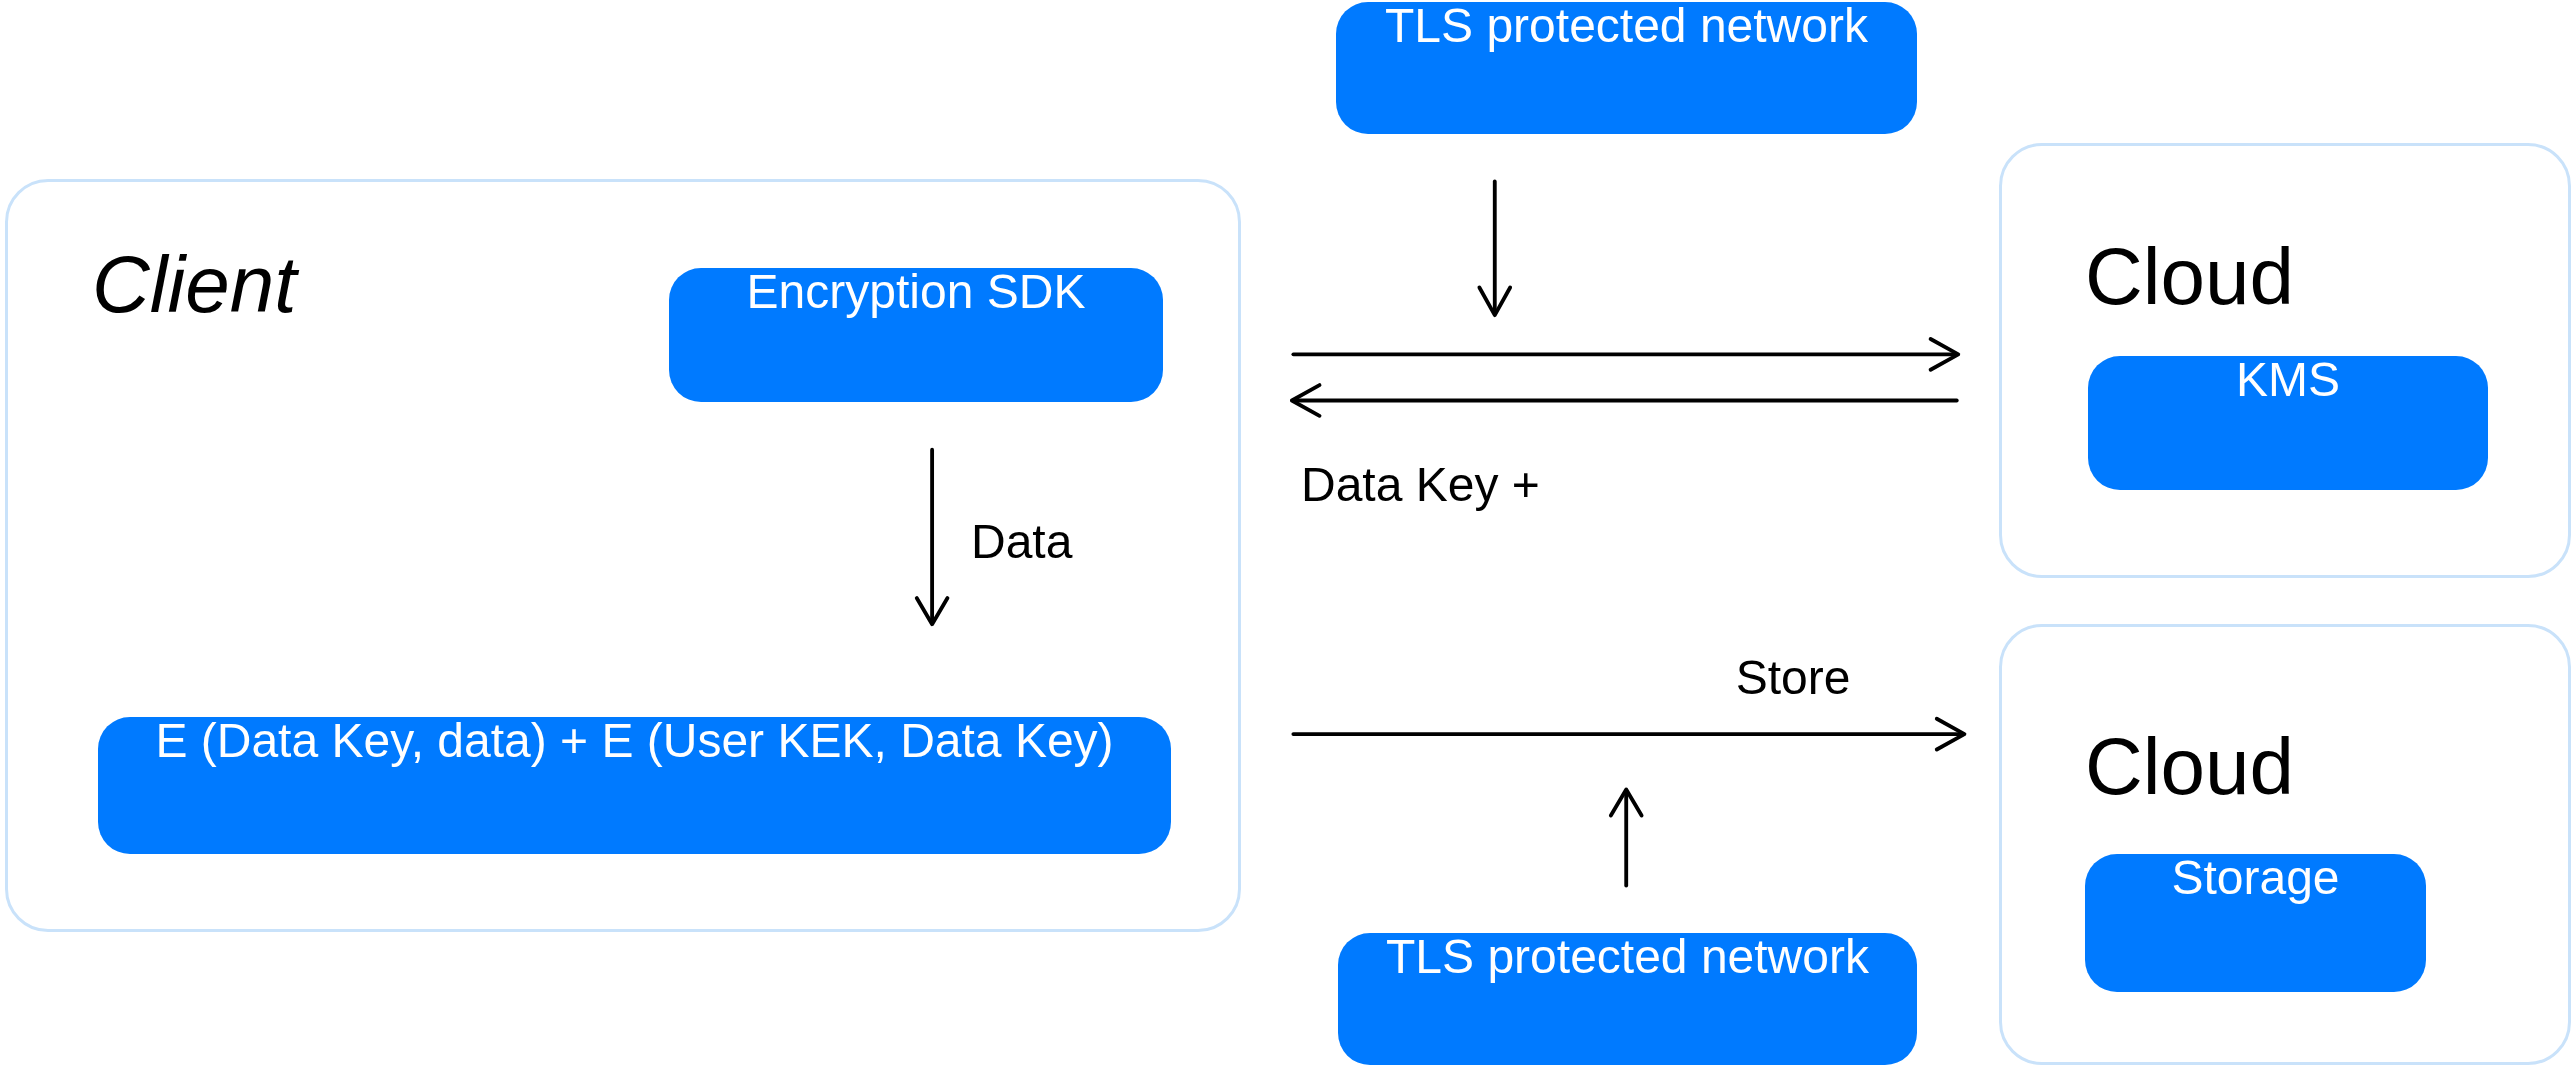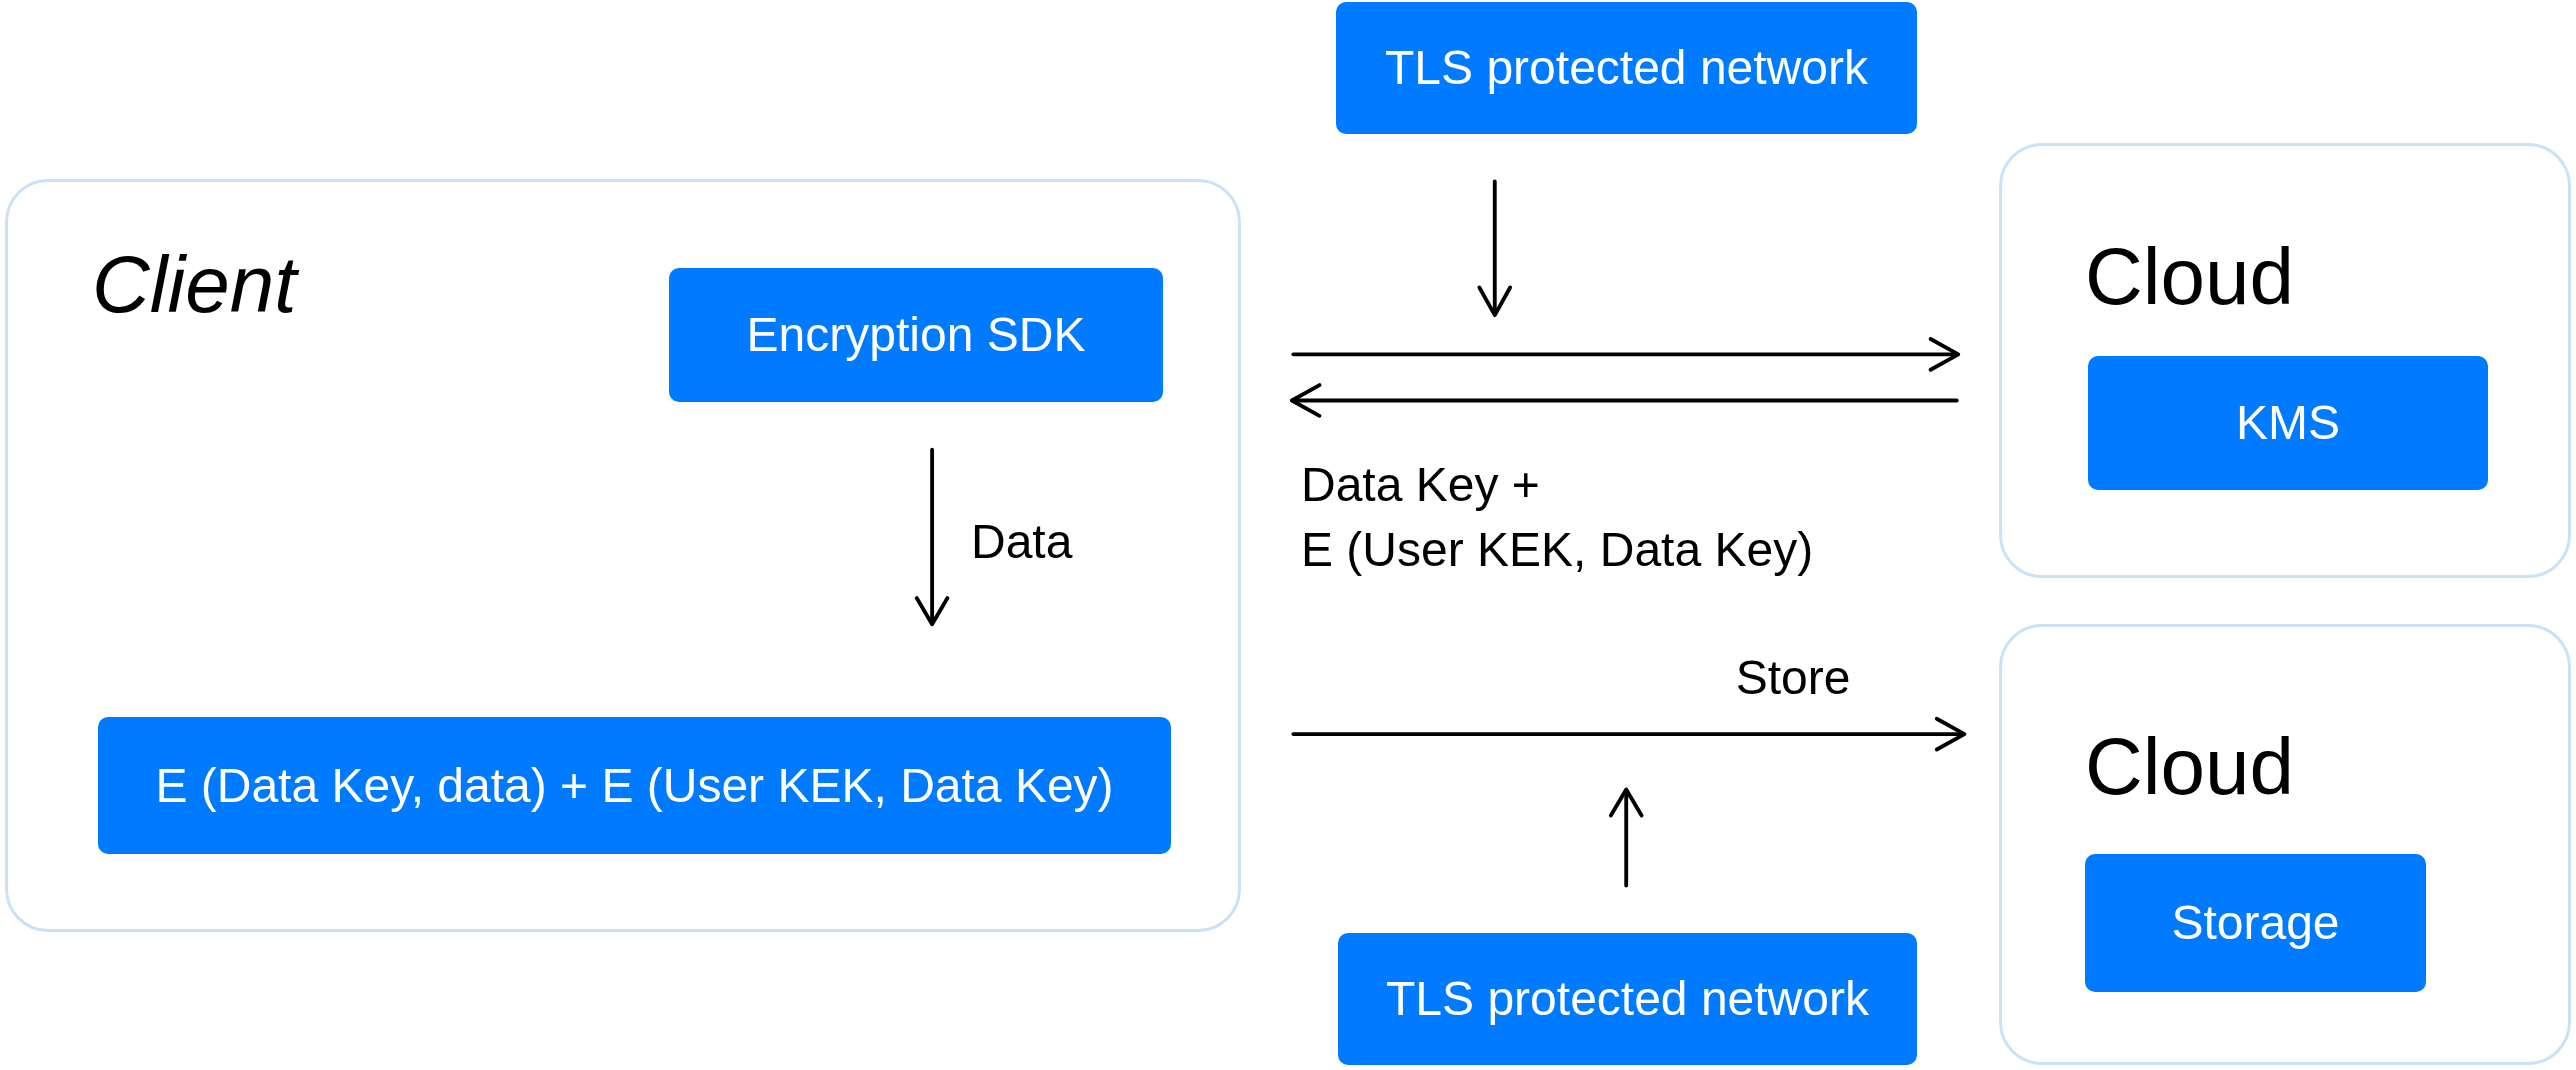--- a/index.html
+++ b/index.html
@@ -13,21 +13,21 @@
   body{width:2576px;height:1070px;background:var(--background);
        font-family:"Liberation Sans", sans-serif;}
   .stage{position:relative;width:2576px;height:1070px;background:var(--background);overflow:hidden;}
 
   .container{
     position:absolute;box-sizing:border-box;background:#ffffff;
     border:3.1px solid var(--container_border);border-radius:43px;
   }
   .pill{
     position:absolute;box-sizing:border-box;background:var(--accent_blue);
-    border-radius:10px;display:flex;align-items:center;justify-content:center;
+    border-radius:32px;display:flex;align-items:flex-start;justify-content:center;
     color:var(--pill_text);font-size:48px;line-height:1;white-space:nowrap;
   }
   .big-title{
     position:absolute;color:var(--text_black);font-size:80px;line-height:1;white-space:nowrap;
   }
   .arrow-label{
     position:absolute;color:var(--text_black);font-size:48px;line-height:1;white-space:nowrap;
   }
   .arrow-label.center{text-align:center;}
   .dk-block{
@@ -69,21 +69,20 @@
     <span>Storage</span>
   </div>
 
   <div class="pill" style="left:1338px;top:933px;width:579px;height:132px;">
     <span>TLS protected network</span>
   </div>
 
 
   <div class="dk-block">
     <div>Data Key +</div>
-    <div>E (User KEK, Data Key)</div>
   </div>
 
   <div class="arrow-label" style="left:971px;top:518px;">Data</div>
 
   <div class="arrow-label center" style="left:1716px;top:654px;width:154px;">Store</div>
 
   <svg class="arrows" viewBox="0 0 3350 1392">
 
     <path d="M1944 236 L1944 406"></path>
     <path d="M1924 374 L1944 410 L1964 374"></path>

